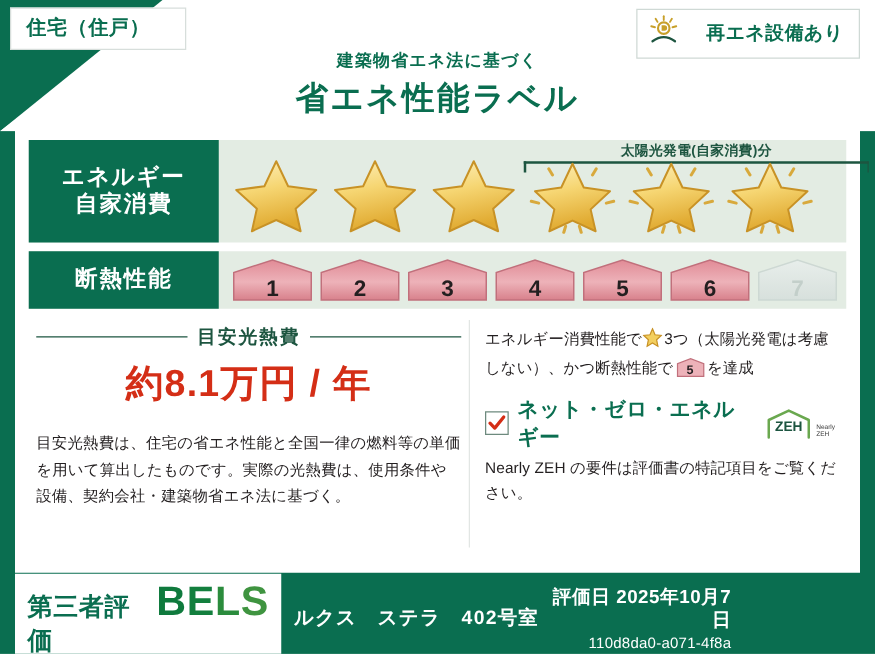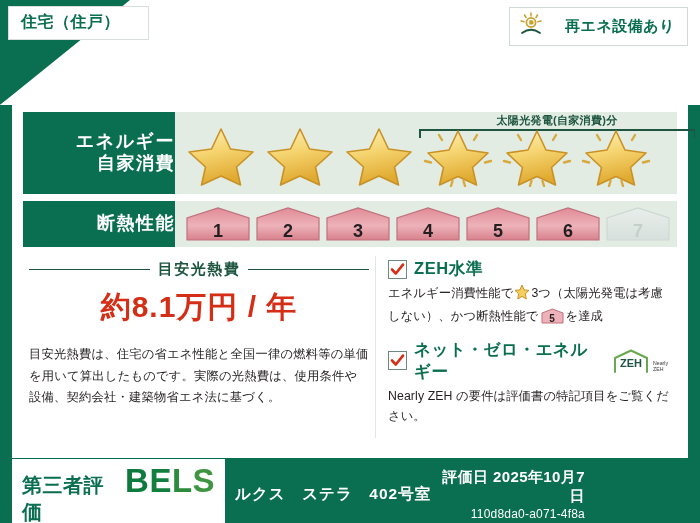--- a/index.html
+++ b/index.html
@@ -66,21 +66,21 @@
     margin: 6px 8px 0 8px;
     position: relative;
   }
   .row-energy { height: 82px; }
   .row-insul  { height: 46px; margin-top: 7px; }
 
   .row-key {
     width: 152px; flex: 0 0 152px;
     background: #0a6e50;
     display: flex; flex-direction: column;
-    align-items: flex-end; justify-content: center;
+    align-items: center; justify-content: center;
     color: #fff; font-weight: bold; line-height: 1.22;
     font-size: 18px; letter-spacing: 1.5px;
   }
   .row-insul .row-key { font-size: 18px; }
   .row-val { flex: 1; position: relative; display: flex; align-items: center; }
 
   
   .stars { display: flex; align-items: center; gap: 3px; padding-left: 8px; margin-top: 4px; }
   .star-unit { position: relative; width: 76px; height: 64px; }
   .star-unit svg { position: absolute; left: 0; top: 0; }
@@ -205,20 +205,24 @@
           <line x1="23" y1="9" x2="20" y2="9.8"></line>
         </g>
         <circle cx="13" cy="10.5" r="4.6" fill="none" stroke="#c8a02a" stroke-width="1.7"></circle>
         <path d="M11.3 8.2 h2.2 a2.2 2.2 0 0 1 0 4.4 h-2.2 z" fill="#c8a02a"></path>
         <path d="M4 21 Q13 14.5 22 21" fill="none" stroke="#1d5540" stroke-width="1.8" stroke-linecap="round"></path>
       </svg>
     </span>
     <span class="lbl">再エネ設備あり</span>
   </div>
 
+  <div class="title-wrap">
+    <div class="title-sub">建築物省エネ法に基づく</div>
+    <div class="title-main">省エネ性能ラベル</div>
+  </div>
 
   <div class="card">
 
     <div class="rating-row row-energy">
       <div class="row-key">
         <span>エネルギー</span>
         <span>自家消費</span>
       </div>
       <div class="row-val">
 
@@ -370,30 +374,20 @@
           <span class="t">目安光熱費</span>
           <span class="rule"></span>
         </div>
         <div class="cost-value">約8.1万円 / 年</div>
         <div class="cost-note">目安光熱費は、住宅の省エネ性能と全国一律の燃料等の単価を用いて算出したものです。実際の光熱費は、使用条件や設備、契約会社・建築物省エネ法に基づく。</div>
       </div>
 
       <div class="lower-right">
 
         <div class="chk-block">
-          <div class="chk-head">
-            <span class="chk-box">
-              <span>
-                <svg width="15" height="15" viewBox="0 0 15 15">
-                  <path d="M2 7.5 L5.8 11.5 L13 2.6" fill="none" stroke="#d42e16" stroke-width="2.6" stroke-linecap="round" stroke-linejoin="round"></path>
-                </svg>
-              </span>
-            </span>
-            <span class="chk-title">ZEH水準</span>
-          </div>
           <div class="chk-body">
             <span>エネルギー消費性能で</span><span class="inline-star"><svg width="16" height="16" viewBox="0 0 16 16">
                   <polygon points="8,1 10,5.8 15,6.4 11.3,9.8 12.3,15 8,12.4 3.7,15 4.7,9.8 1,6.4 6,5.8" fill="#f3cf5f" stroke="#c89226" stroke-width="1"></polygon>
                 </svg></span><span>3つ（太陽光発電は考慮しない）、かつ断熱性能で</span><span class="inline-house"><svg width="23" height="16" viewBox="0 0 23 16">
                   <polygon points="1,15 1,5 11.5,1 22,5 22,15" fill="#edb2b9" stroke="#c1707c" stroke-width="1"></polygon>
                 </svg><span class="n">5</span></span><span>を達成</span>
           </div>
         </div>
 
         <div class="chk-block" style="margin-top:12px;">

